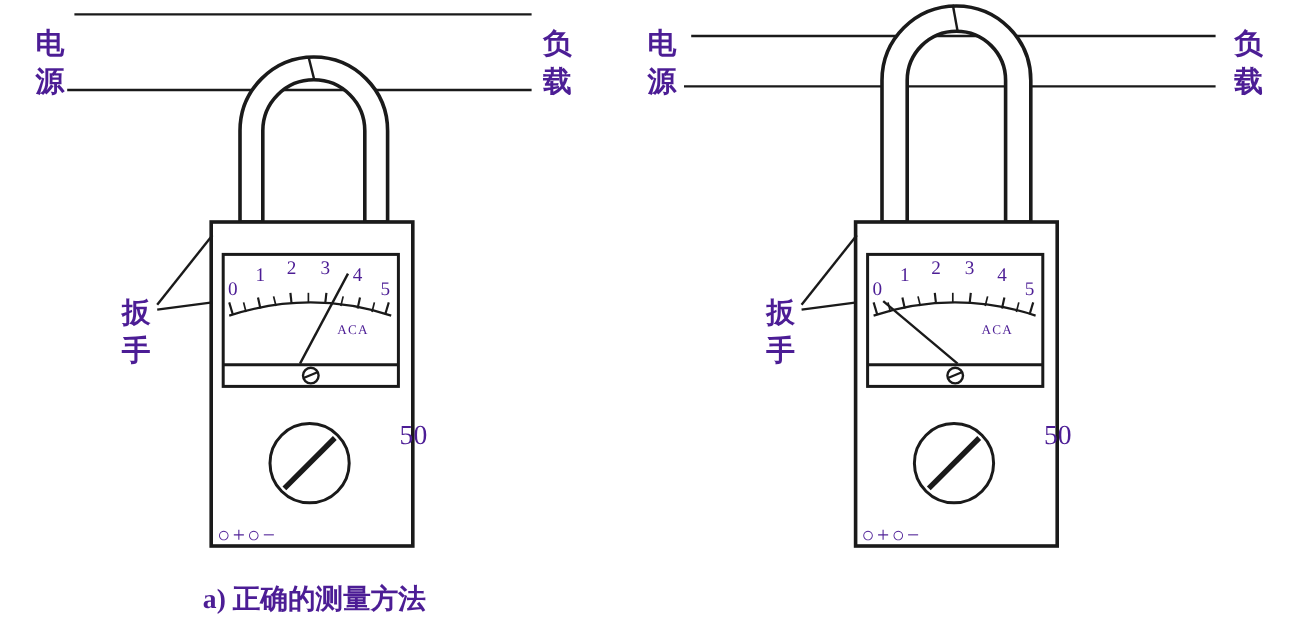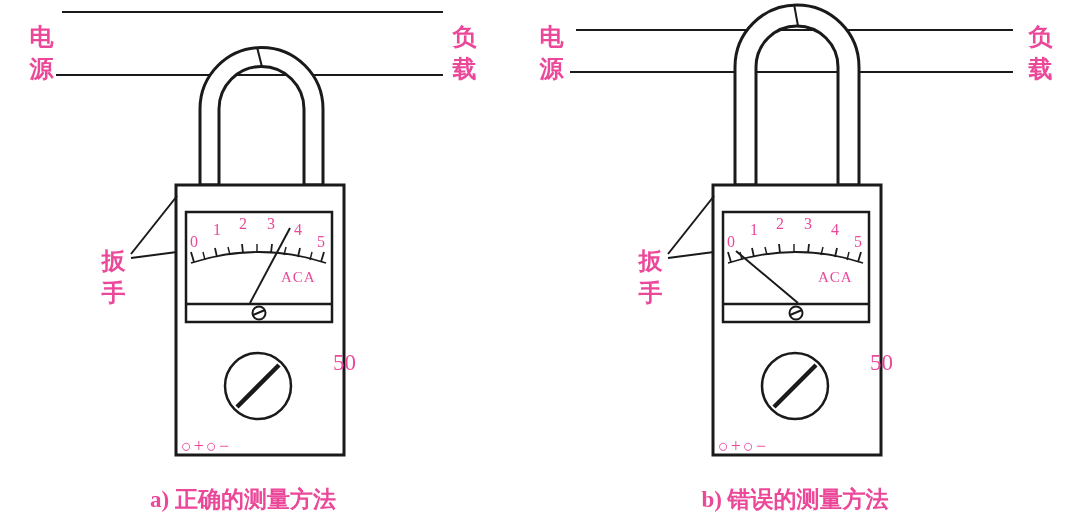--- a/index.html
+++ b/index.html
@@ -5,33 +5,33 @@
   html,body{margin:0;padding:0;background:#fff;}
   .stage{
     position:relative;
     width:1080px;height:522px;
     background:#ffffff;
     font-family:"Liberation Serif", serif;
     color:#1a1a1a;
     overflow:hidden;
   }
   .stage svg{position:absolute;left:0;top:0;}
-  .lbl{position:absolute;color:#ec4899;white-space:pre;}
+  .lbl{position:absolute;color:#4c1d95;white-space:pre;}
   .vlabel{
     width:27px;
     font-size:24px;
     line-height:1.33;
     font-weight:bold;
     letter-spacing:0;
     white-space:normal;
     word-break:break-all;
     text-align:center;
   }
   .scale-num{font-size:16px;width:16px;text-align:center;}
-  .unit{font-size:15px;letter-spacing:1px;}
+  .unit{font-size:11px;letter-spacing:1px;}
   .dialnum{font-size:23px;margin-left:45px;}
   .terms{font-size:18px;letter-spacing:2px;}
   .caption{
     font-size:23px;
     width:280px;
     text-align:center;
     font-weight:bold;
   }
 </style>
 </head>
@@ -137,31 +137,30 @@
   <div class="lbl scale-num" style="left:186px;top:233px;">0</div>
   <div class="lbl scale-num" style="left:209px;top:221px;">1</div>
   <div class="lbl scale-num" style="left:235px;top:215px;">2</div>
   <div class="lbl scale-num" style="left:263px;top:215px;">3</div>
   <div class="lbl scale-num" style="left:290px;top:221px;">4</div>
   <div class="lbl scale-num" style="left:313px;top:233px;">5</div>
 
   <div class="lbl unit" style="left:281px;top:269px;">ACA</div>
   <div class="lbl dialnum" style="left:288px;top:350px;">50</div>
   <div class="lbl terms" style="left:181px;top:436px;">○+○−</div>
-  <div class="lbl caption" style="left:103px;top:484px;">a) 正确的测量方法</div>
+  <div class="lbl caption" style="left:122px;top:484px;">a) 正确的测量方法</div>
 
   <div class="lbl vlabel" style="left:538px;top:22px;">电源</div>
   <div class="lbl vlabel" style="left:1027px;top:22px;">负载</div>
   <div class="lbl vlabel" style="left:637px;top:246px;">扳手</div>
 
   <div class="lbl scale-num" style="left:723px;top:233px;">0</div>
   <div class="lbl scale-num" style="left:746px;top:221px;">1</div>
   <div class="lbl scale-num" style="left:772px;top:215px;">2</div>
   <div class="lbl scale-num" style="left:800px;top:215px;">3</div>
   <div class="lbl scale-num" style="left:827px;top:221px;">4</div>
   <div class="lbl scale-num" style="left:850px;top:233px;">5</div>
 
   <div class="lbl unit" style="left:818px;top:269px;">ACA</div>
   <div class="lbl dialnum" style="left:825px;top:350px;">50</div>
   <div class="lbl terms" style="left:718px;top:436px;">○+○−</div>
-  <div class="lbl caption" style="left:655px;top:484px;">b) 错误的测量方法</div>
 
 </div>
 
 </body></html>

